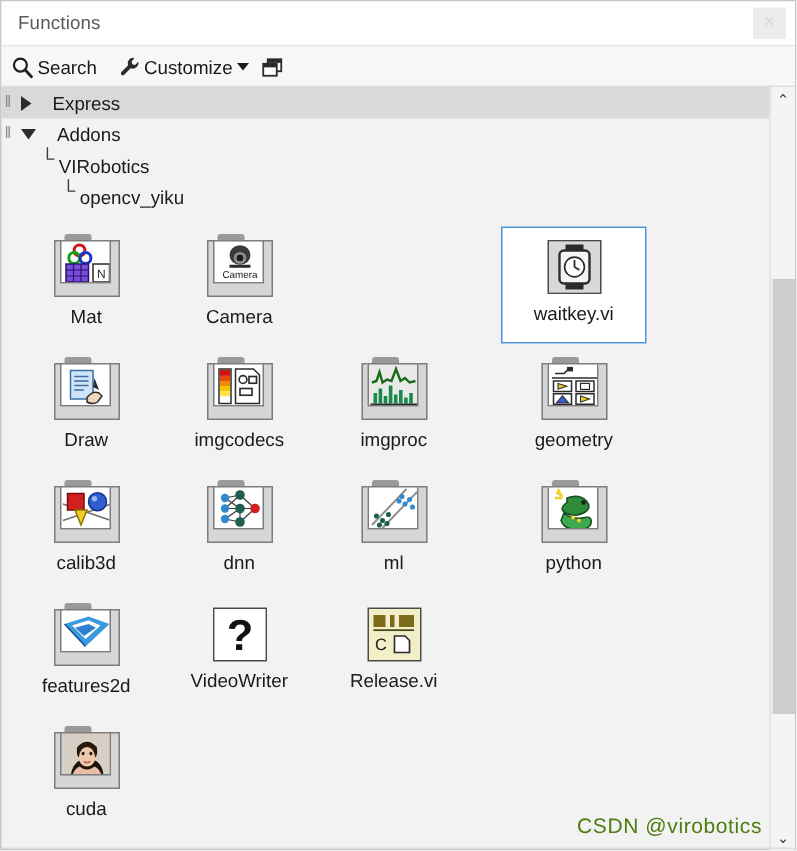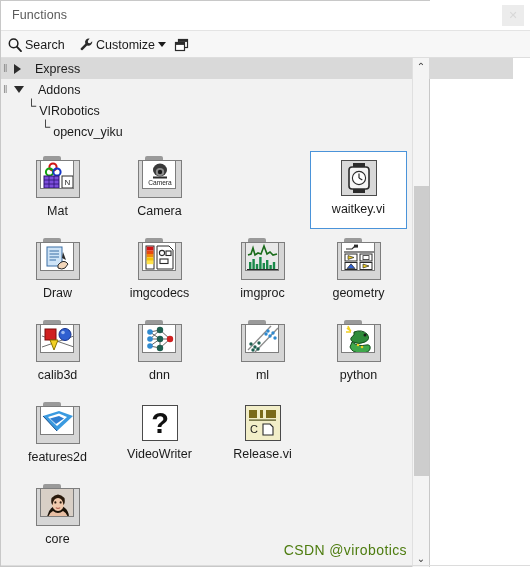--- a/index.html
+++ b/index.html
@@ -6,21 +6,21 @@
   html, body {
     margin: 0; padding: 0;
     width: 531px; height: 567px;
     background: #ffffff;
     font-family: "Liberation Sans", sans-serif;
     overflow: hidden;
   }
 
   #app {
     position: relative;
-    width: 430px;
+    width: 531px;
     height: 567px;
     background: #f2f2f2;
     border: 1px solid #c8c8c8;
   }
 
   
   .titlebar {
     position: absolute;
     left: 0; top: 0;
     width: 529px; height: 30px;
@@ -166,21 +166,21 @@
   }
   .cell .cap {
     margin-top: 6px;
     font-size: 12.5px;
     color: #1a1a1a;
     white-space: nowrap;
   }
   .c0 { left: 8px; }
   .c1 { left: 110px; }
   .c2 { left: 213px; }
-  .c3 { left: 309px; }
+  .c3 { left: 333px; }
 
   
   .folder {
     position: relative;
     width: 44px; height: 42px;
   }
   .folder .tab {
     position: absolute;
     left: 7px; top: 0;
     width: 18px; height: 5px;
@@ -643,21 +643,21 @@
               <path d="M6 29 q1-11 11-13 q11 2 11 13 z" fill="#1b1208"></path>
               <ellipse cx="17" cy="14" rx="6.2" ry="8" fill="#f0c9ac"></ellipse>
               <path d="M10.5 9 q6.5-7 13 0 q1 5-1 7 q-1-7-5.5-7 q-4.5 0-5.5 7 q-2-2-1-7z" fill="#2a1a0c"></path>
               <ellipse cx="14.4" cy="13.4" rx="1" ry="1.2" fill="#2a1a0c"></ellipse>
               <ellipse cx="19.6" cy="13.4" rx="1" ry="1.2" fill="#2a1a0c"></ellipse>
               <path d="M14.8 18.6 q2.2 1.6 4.4 0" fill="none" stroke="#b2604f" stroke-width="1.1"></path>
               <path d="M12 22 q5 4 10 0 q4 2 5 7 h-20 q1-5 5-7z" fill="#e8bfa4"></path>
             </svg>
           </div>
         </div>
-        <div class="cap">core</div>
+        <div class="cap">cuda</div>
       </div>
     </div>
   </div>
 
   <div class="scrollbar">
     <div class="sb-arrow sb-up">⌃</div>
     <div class="sb-thumb"></div>
     <div class="sb-arrow sb-dn">⌄</div>
   </div>
 

